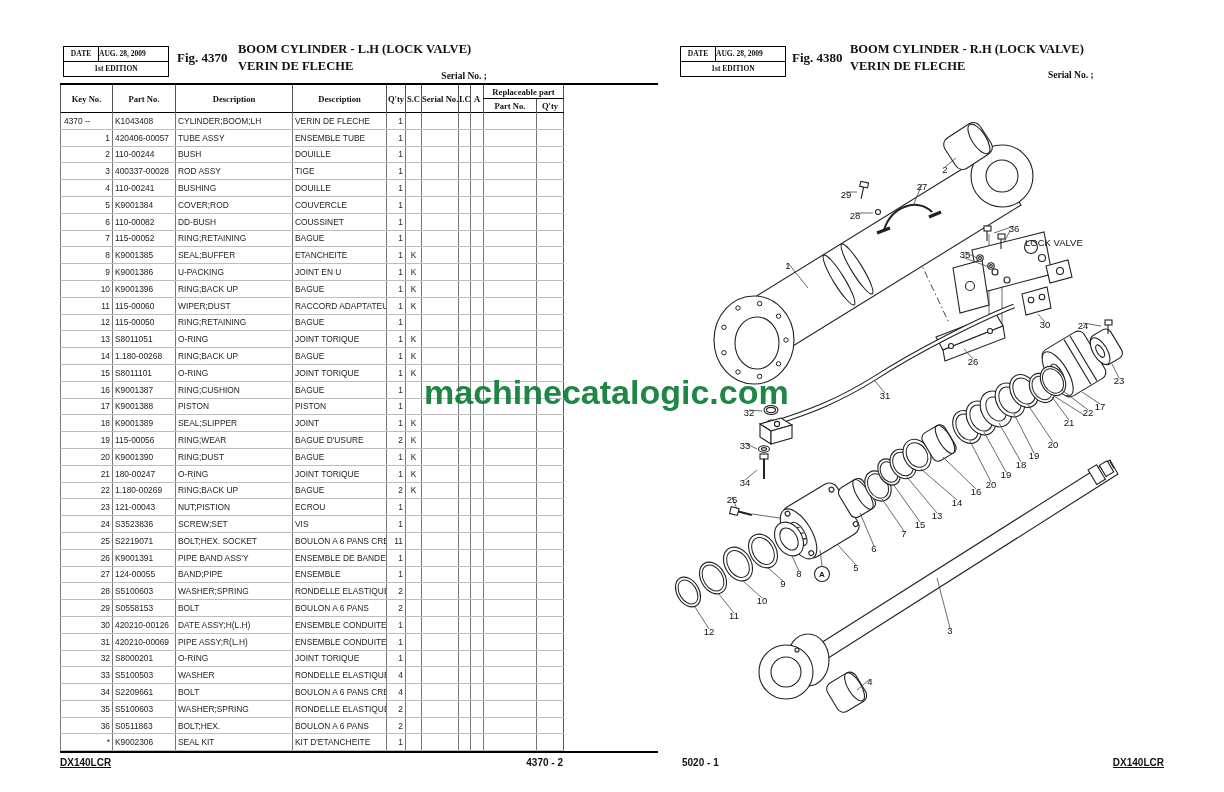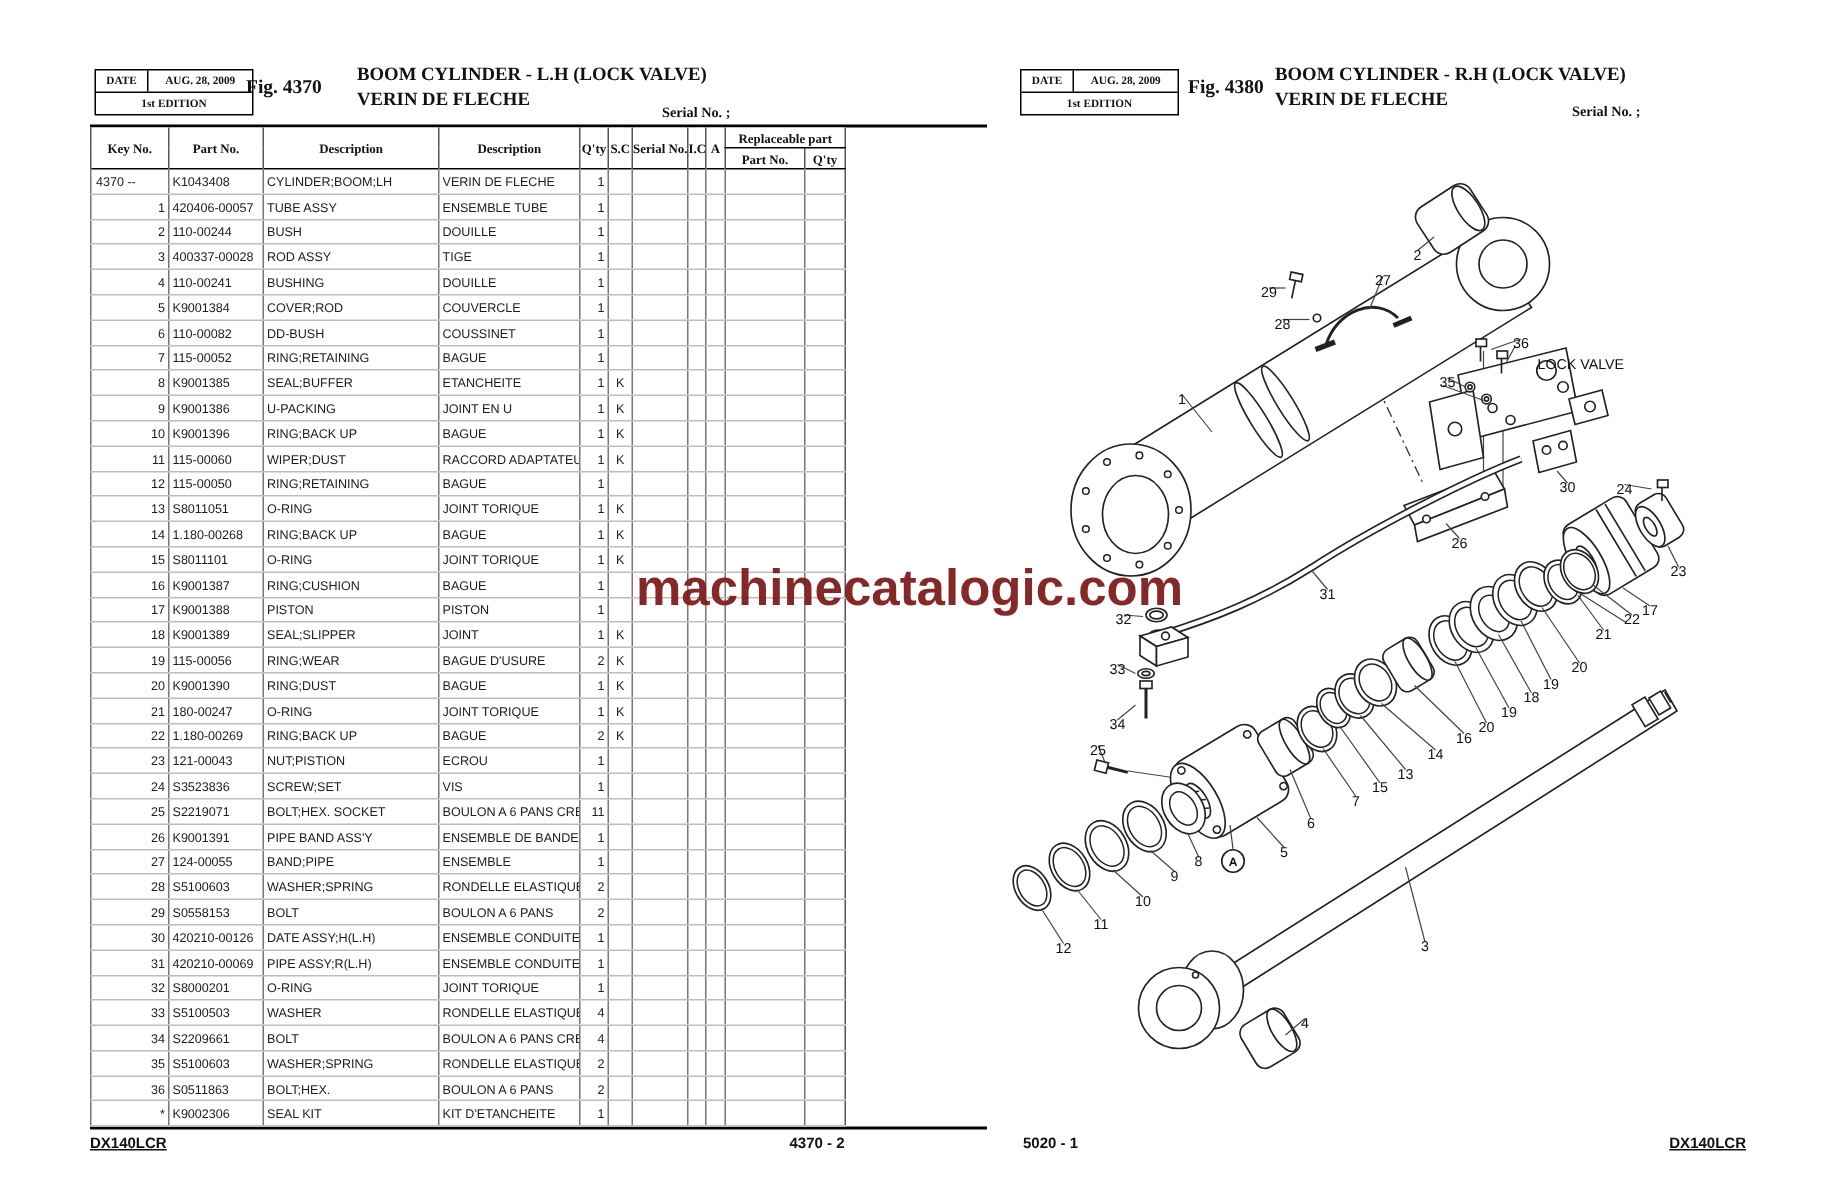--- a/index.html
+++ b/index.html
@@ -5,21 +5,21 @@
   html,body{margin:0;padding:0;background:#fff;}
   #sheet{position:relative;width:1224px;height:792px;background:#fff;overflow:hidden;
          font-family:"Liberation Sans",sans-serif;color:#111;}
   .abs{position:absolute;}
 
   
   .datebox{border:1.6px solid #000;width:104px;background:#fff;}
   .datebox .r1{display:flex;border-bottom:1px solid #000;height:14px;}
   .datebox .r1 .c1{width:34px;border-right:1px solid #000;text-align:center;
                    font:bold 7.5px "Liberation Serif",serif;line-height:14px;}
-  .datebox .r1 .c2{flex:1;text-align:center;font:bold 7.5px "Liberation Serif",serif;line-height:14px;}
+  .datebox .r1 .c2{flex:1;text-align:left;font:bold 7.5px "Liberation Serif",serif;line-height:14px;}
   .datebox .r2{height:14px;text-align:center;font:bold 7.5px "Liberation Serif",serif;line-height:14px;}
 
   .figlbl{font:bold 13px "Liberation Serif",serif;}
   .ttl{font:bold 12.5px "Liberation Serif",serif;line-height:17px;white-space:nowrap;}
   .seriallbl{font:bold 9.5px "Liberation Serif",serif;white-space:nowrap;}
 
   
   .bar{background:#000;height:2.4px;}
 
   
@@ -68,21 +68,21 @@
 
   <div class="abs" style="left:63px;top:46px;">
     <div class="datebox">
       <div class="r1">
         <div class="c1">DATE</div>
         <div class="c2">AUG. 28, 2009</div>
       </div>
       <div class="r2">1st EDITION</div>
     </div>
   </div>
-  <div class="abs figlbl" style="left:164px;top:50px;">Fig. 4370</div>
+  <div class="abs figlbl" style="left:177px;top:50px;">Fig. 4370</div>
   <div class="abs ttl" style="left:238px;top:41px;">BOOM CYLINDER - L.H (LOCK VALVE)</div>
   <div class="abs ttl" style="left:238px;top:58px;">VERIN DE FLECHE</div>
   <div class="abs seriallbl" style="left:380px;top:71px;width:107px;text-align:right;">Serial No. ;</div>
 
   <div class="abs bar" style="left:60px;top:83px;width:598px;"></div>
   <div class="abs bar" style="left:60px;top:751px;width:598px;"></div>
 
   <table class="parts abs" style="left:60px;top:85px;">
     <colgroup>
       <col style="width:52px">
@@ -941,14 +941,14 @@
         <line x1="300" y1="528" x2="287" y2="478" class="lnt"></line>
         <text x="300" y="534" class="callout-text">3</text>
         <line x1="220" y1="579" x2="207" y2="590" class="lnt"></line>
         <text x="220" y="585" class="callout-text">4</text>
       </g>
   </svg>
 
   <div class="abs footer-page" style="left:682px;top:757px;">5020 - 1</div>
   <div class="abs footer-model" style="left:1040px;top:757px;width:124px;text-align:right;">DX140LCR</div>
 
-  <div id="watermark" class="abs" style="color: #7f1d1d;">machinecatalogic.com</div>
+  <div id="watermark" class="abs" style="color: #15803d;">machinecatalogic.com</div>
 </div>
 
 </body></html>

